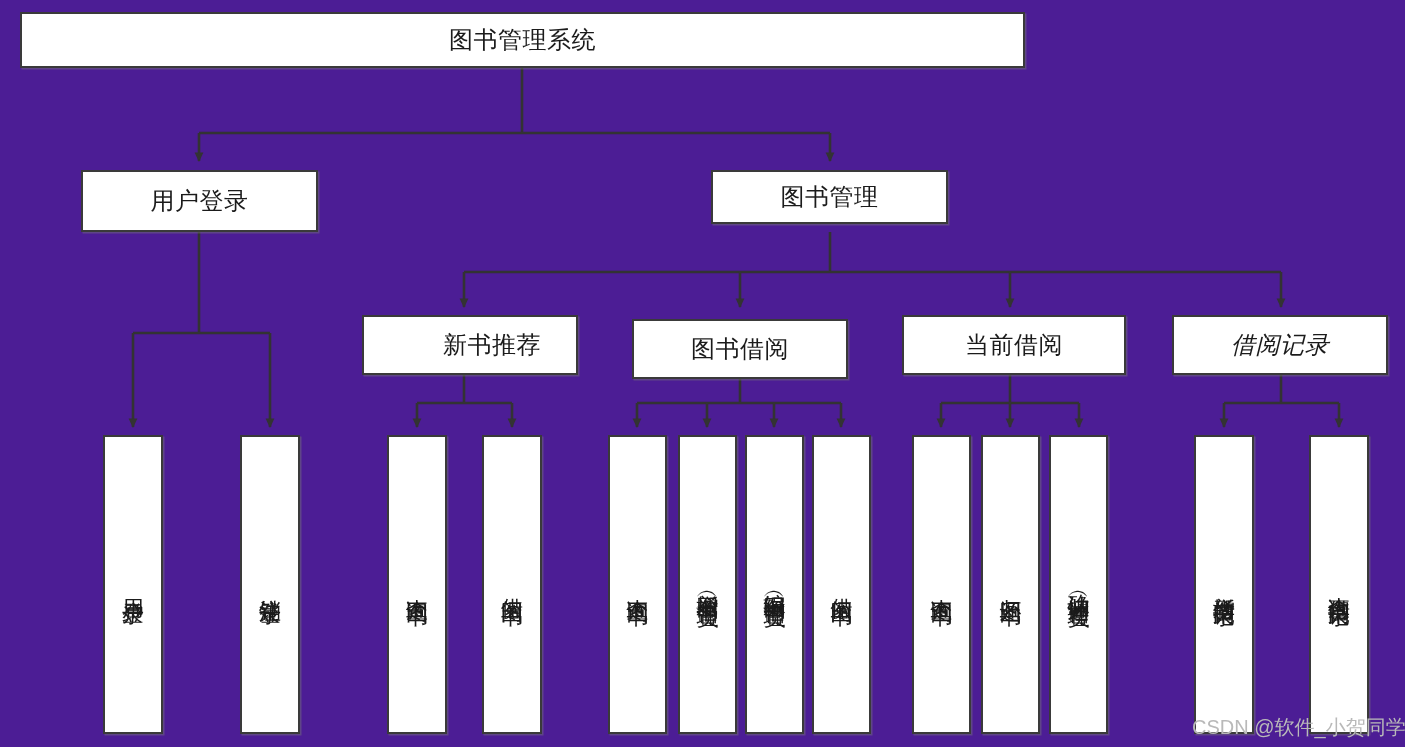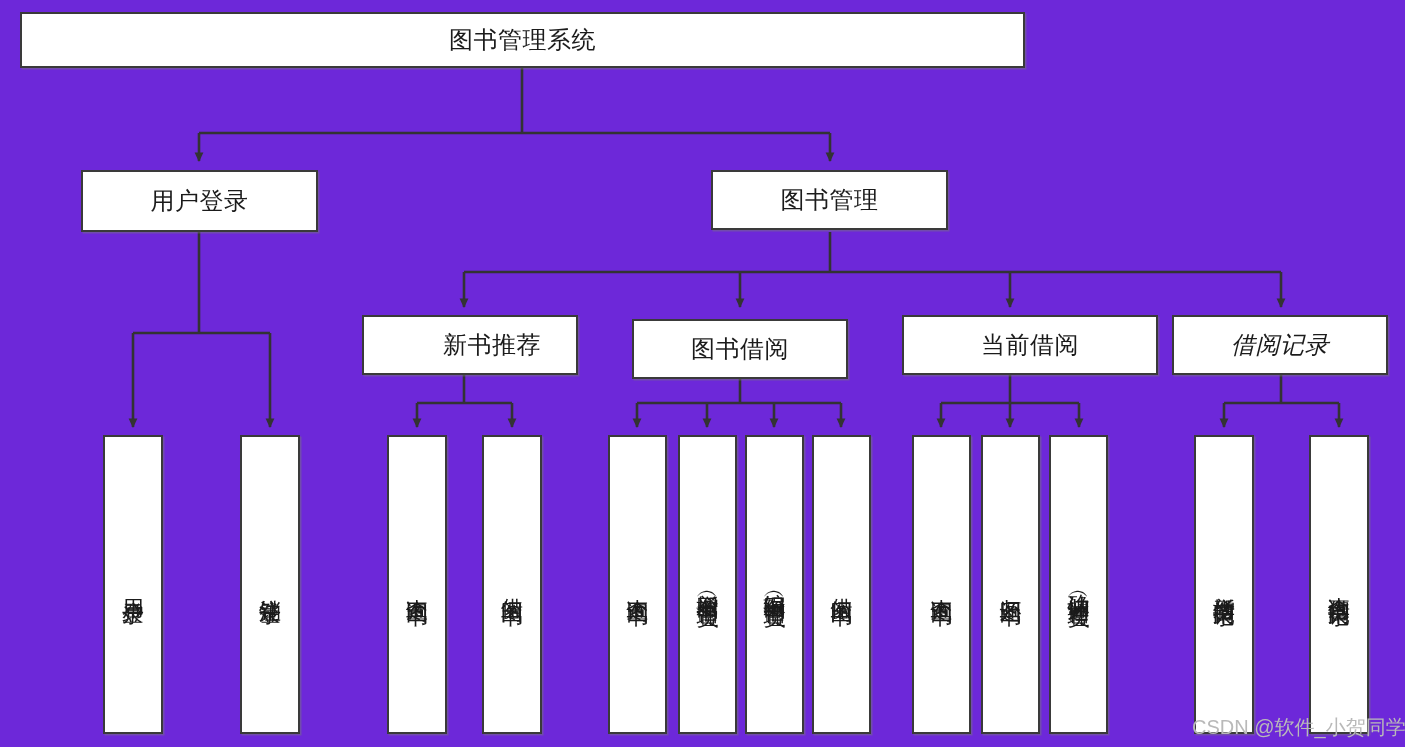--- a/index.html
+++ b/index.html
@@ -7,21 +7,21 @@
     padding: 0;
     background: #ffffff;
   }
   body {
     font-family: "Liberation Sans", "DejaVu Sans", sans-serif;
   }
   #diagram-root {
     position: relative;
     width: 1405px;
     height: 747px;
-    background: #6d28d9;
+    background: #4c1d95;
     overflow: hidden;
   }
   #edge-layer {
     position: absolute;
     left: 0;
     top: 0;
     width: 1405px;
     height: 747px;
     pointer-events: none;
   }
@@ -120,31 +120,31 @@
     </g>
   </svg>
 
   <div class="node root" style="left:20px; top:12px; width:1005px; height:56px;">
     <span class="node-label">图书管理系统</span>
   </div>
 
   <div class="node level1" style="left:81px; top:170px; width:237px; height:62px;">
     <span class="node-label">用户登录</span>
   </div>
-  <div class="node level1" style="left:711px; top:170px; width:237px; height:60px;">
+  <div class="node level1" style="left:711px; top:170px; width:237px; height:54px;">
     <span class="node-label">图书管理</span>
   </div>
 
   <div class="node level2" style="left:362px; top:315px; width:216px; height:60px;padding-left:44px;">
     <span class="node-label">新书推荐</span>
   </div>
   <div class="node level2" style="left:632px; top:319px; width:216px; height:60px;">
     <span class="node-label">图书借阅</span>
   </div>
-  <div class="node level2" style="left:902px; top:315px; width:256px; height:60px;">
+  <div class="node level2" style="left:902px; top:315px; width:224px; height:60px;">
     <span class="node-label">当前借阅</span>
   </div>
   <div class="node level2" style="left:1172px; top:315px; width:216px; height:60px;font-style:italic;">
     <span class="node-label">借阅记录</span>
   </div>
 
   <div class="node vertical" style="left:103px; top:435px; width:60px; height:299px;">
     <span class="node-label">用户登录</span>
   </div>
   <div class="node vertical" style="left:240px; top:435px; width:60px; height:299px;">

